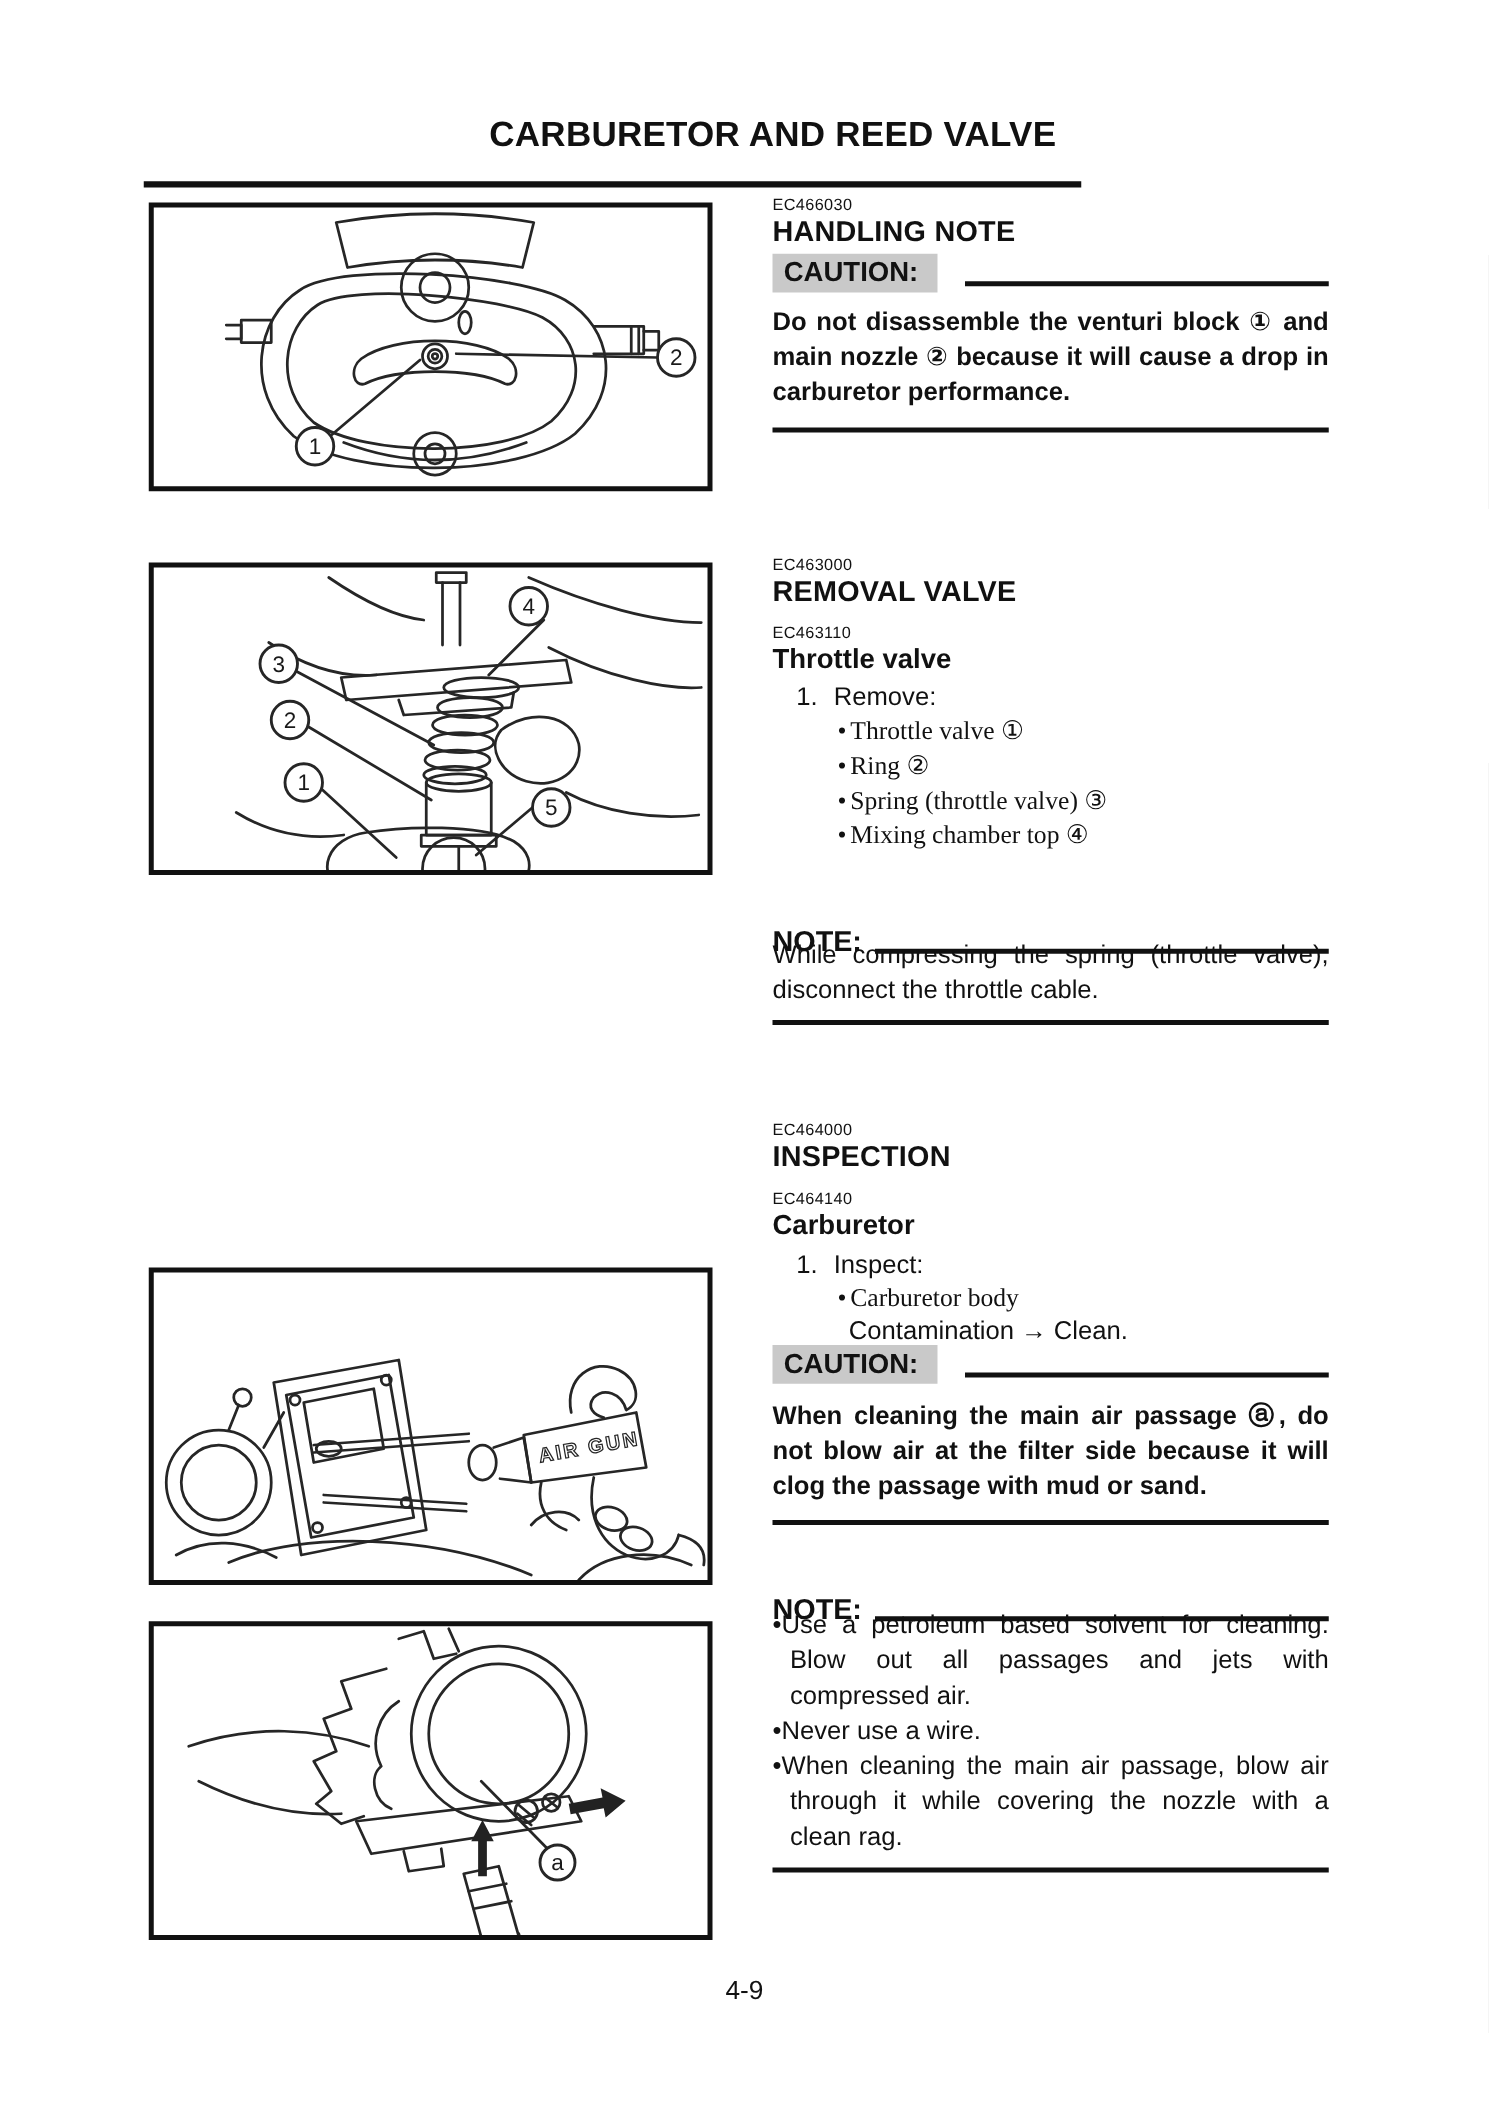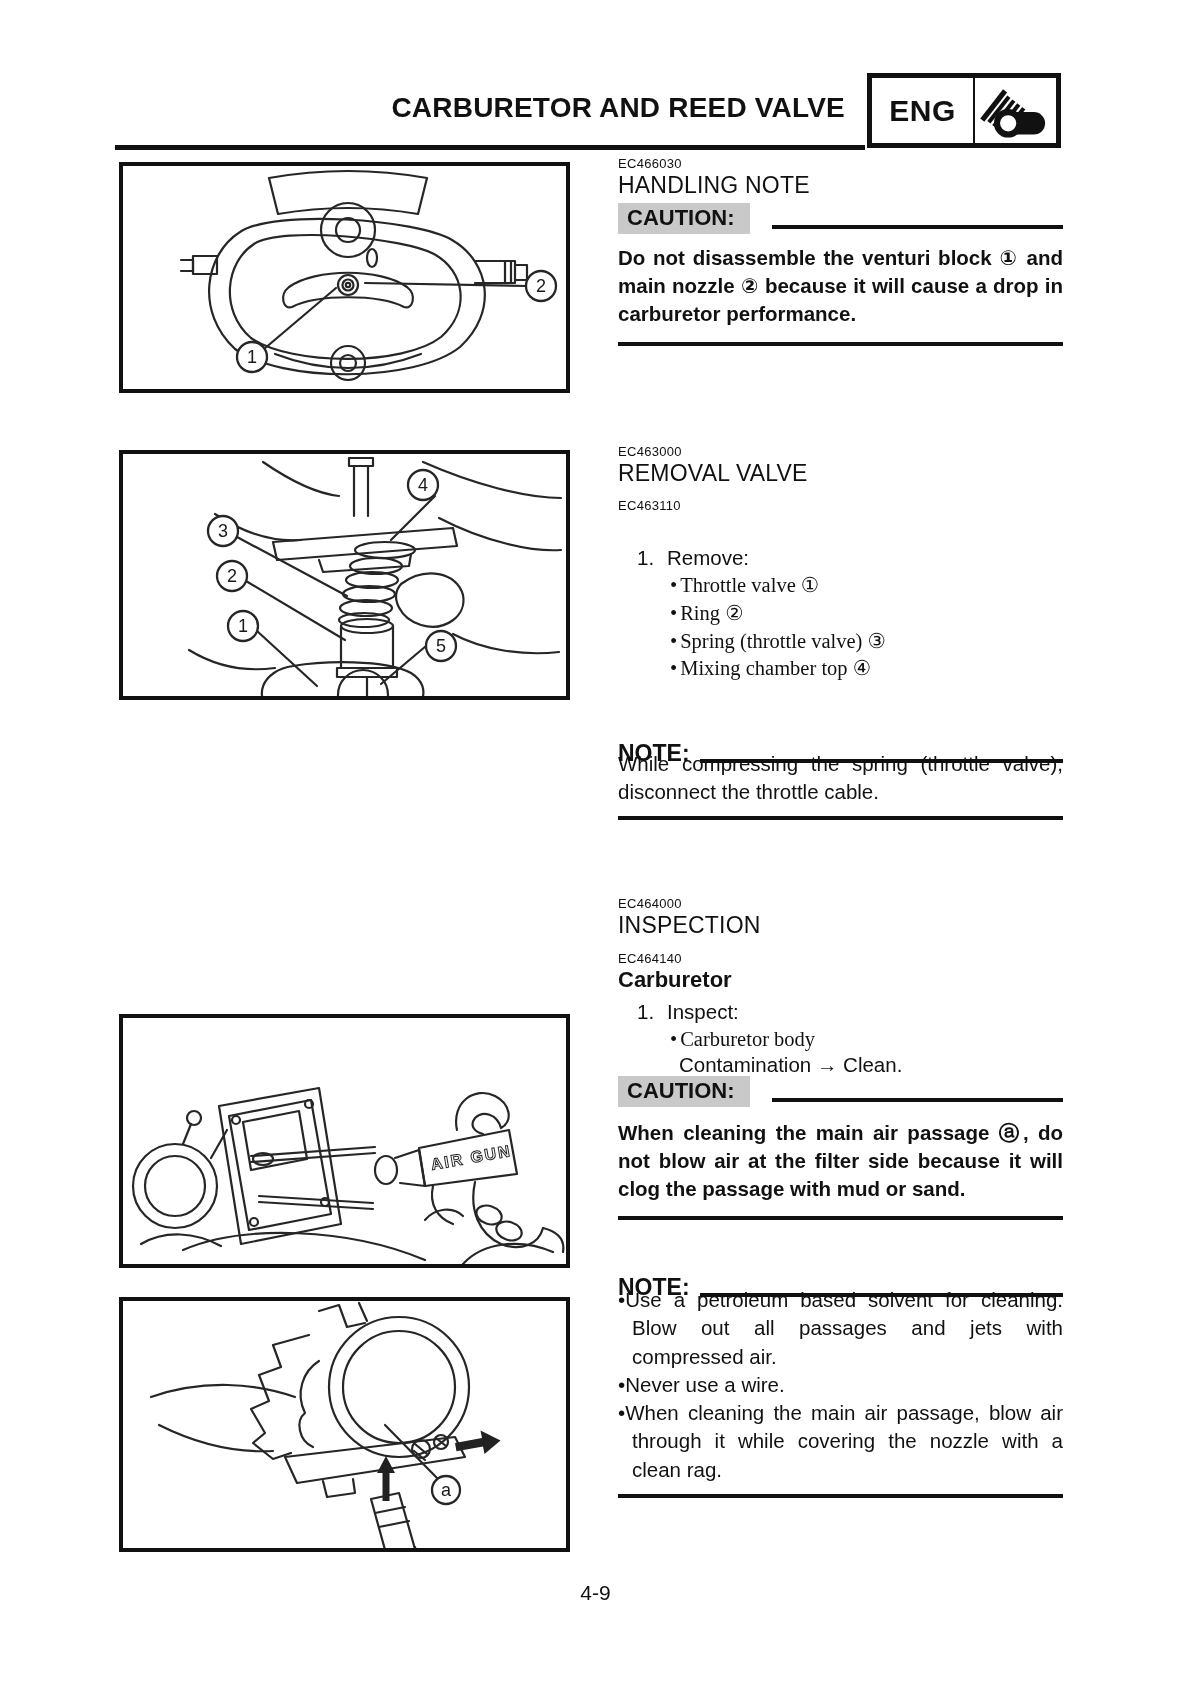--- a/index.html
+++ b/index.html
@@ -16,21 +16,21 @@
   .title { font-size:28px; font-weight:bold; text-align:right; letter-spacing:.2px; }
   .hrule { background:#111; }
   .engbox { display:flex; border:5px solid #111; background:#fff; }
   .engcell { width:103px; display:flex; align-items:center; justify-content:center;
              border-right:2px solid #111; font-size:30px; font-weight:bold; letter-spacing:.5px; }
   .iconcell { flex:1; display:flex; align-items:center; justify-content:center; }
 
   
   .rc { left:618px; width:445px; }
   .code { font-size:13px; letter-spacing:.3px; }
-  .h2 { font-size:23px; font-weight:normal; letter-spacing:.2px; }
+  .h2 { font-size:23px; font-weight:bold; letter-spacing:.2px; }
   .h3 { font-size:22px; font-weight:bold; }
   .body { font-size:20.5px; line-height:28px; }
   .bold { font-weight:bold; }
   .just { text-align:justify; }
   .rule { height:4px; background:#111; }
 
   .cautionrow { display:flex; align-items:flex-end; }
   .cautionlabel { background:#c9c9c9; color:#111; font-weight:bold; font-size:22px;
                   padding:2px 15px 3px 9px; white-space:nowrap; }
   .cline { flex:1; margin-left:22px; border-bottom:4px solid #111; margin-bottom:5px; }
@@ -59,36 +59,20 @@
   .footer { width:100%; text-align:center; font-size:21px; }
 </style>
 </head>
 <body>
 
 <div class="page">
 
   <div class="abs title" style="left:115px; top:92px; width:730px;">CARBURETOR AND REED VALVE</div>
   <div class="abs hrule" style="left:115px; top:145px; width:750px; height:5px;"></div>
 
-  <div class="abs engbox" style="left:867px; top:73px; width:194px; height:75px;">
-    <div class="engcell">ENG</div>
-    <div class="iconcell">
-      <svg width="72" height="56" viewBox="0 0 64 50" aria-hidden="true">
-        <g transform="translate(15,23) rotate(-52)" fill="#111">
-          <rect x="-14" y="0" width="29" height="3.6"></rect>
-          <rect x="-14" y="5.6" width="29" height="3.6"></rect>
-          <rect x="-14" y="11.2" width="29" height="3.6"></rect>
-          <rect x="-14" y="16.8" width="29" height="3.6"></rect>
-          <rect x="-16" y="-6.4" width="33" height="4.6"></rect>
-        </g>
-        <rect x="21" y="26" width="37" height="20" rx="10" fill="#111"></rect>
-        <circle cx="25" cy="36" r="10" fill="#fff" stroke="#111" stroke-width="5.5"></circle>
-      </svg>
-    </div>
-  </div>
 
   <div class="figbox" style="top:162px; height:231px;">
     <svg viewBox="0 0 443 223">
       <g class="ln">
         <path d="M146,12 q79,-14 158,0 l-9,36 q-70,-12 -140,0 z"></path>
         <circle cx="225" cy="64" r="27"></circle>
           <circle cx="225" cy="64" r="12"></circle>
         <path d="M117,66 C82,88 72,146 112,183 C158,217 292,217 337,181 C375,146 367,96 329,74 C294,53 151,43 117,66 Z"></path>
         <path d="M131,78 C103,96 96,144 128,172 C169,200 281,200 318,171 C348,144 342,105 311,88 C281,72 159,60 131,78 Z"></path>
         <path d="M166,121 C192,102 258,102 284,121 C294,129 290,144 281,141 C256,128 194,128 169,141 C160,144 156,129 166,121 Z"></path>
@@ -233,20 +217,21 @@
   <div class="abs rc cautionrow" style="top:203px;">
     <span class="cautionlabel">CAUTION:</span>
     <span class="cline"></span>
   </div>
   <div class="abs rc body bold just" style="top:244px;">Do not disassemble the venturi block ① and main nozzle ② because it will cause a drop in carburetor performance.</div>
   <div class="abs rc rule" style="top:342px;"></div>
 
   <div class="abs rc code" style="top:444px;">EC463000</div>
   <div class="abs rc h2" style="top:460px;">REMOVAL VALVE</div>
   <div class="abs rc code" style="top:498px;">EC463110</div>
+  <div class="abs rc h3" style="top:514px;">Throttle valve</div>
   <div class="abs rc step" style="top:544px;">
     <span class="stepnum">1.</span><span>Remove:</span>
   </div>
   <div class="abs rc ul" style="top:572px;">
     <div class="li"><span>Throttle valve ①</span></div>
     <div class="li"><span>Ring ②</span></div>
     <div class="li"><span>Spring (throttle valve) ③</span></div>
     <div class="li"><span>Mixing chamber top ④</span></div>
   </div>
   <div class="abs rc noterow" style="top:714px;">

